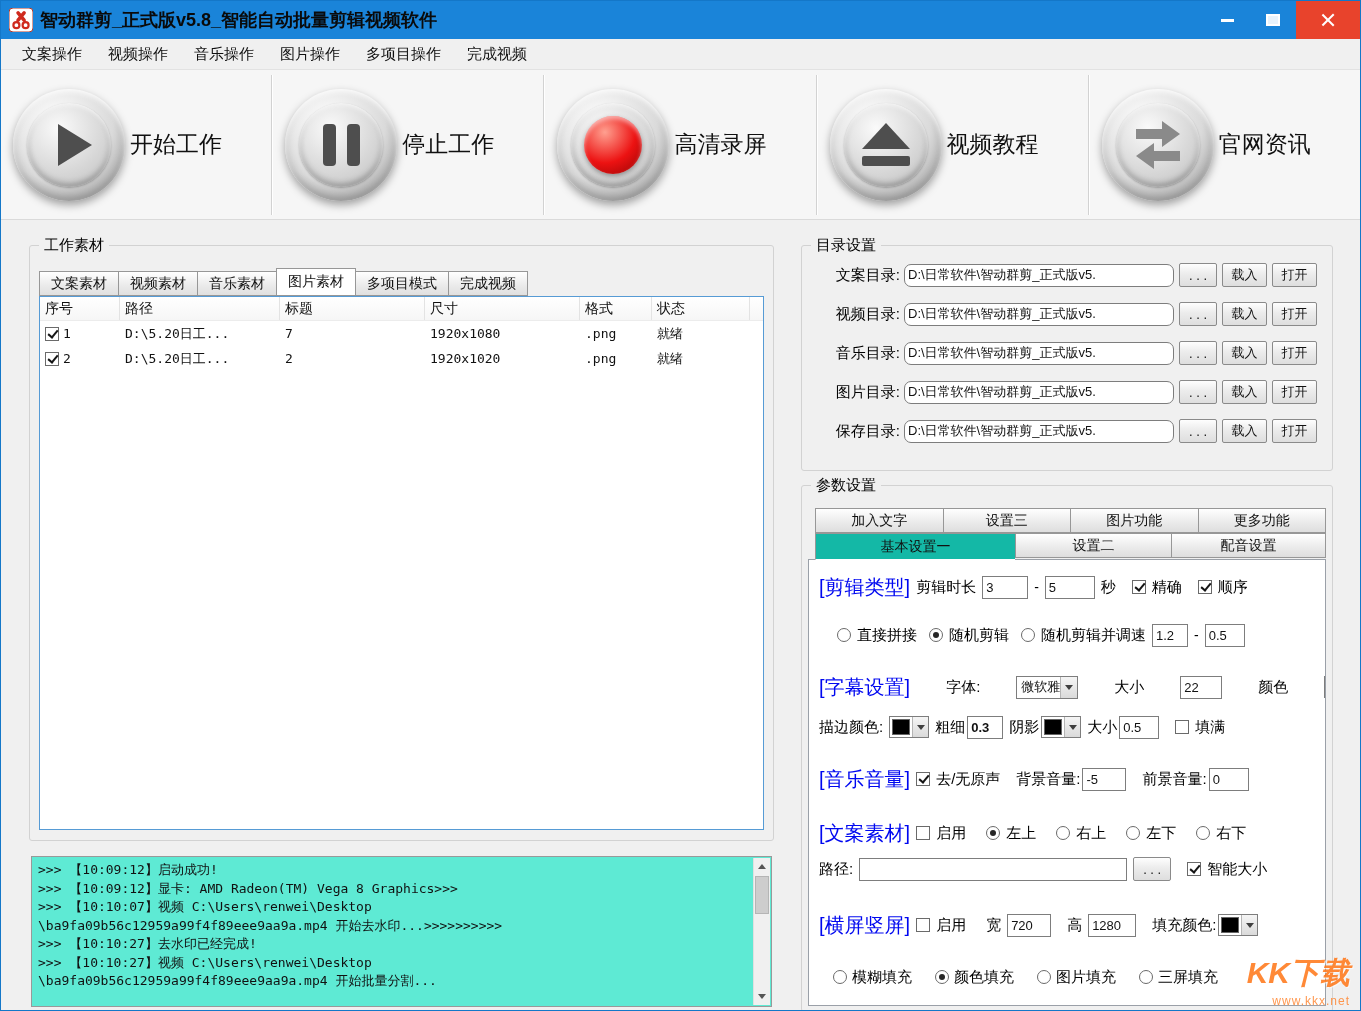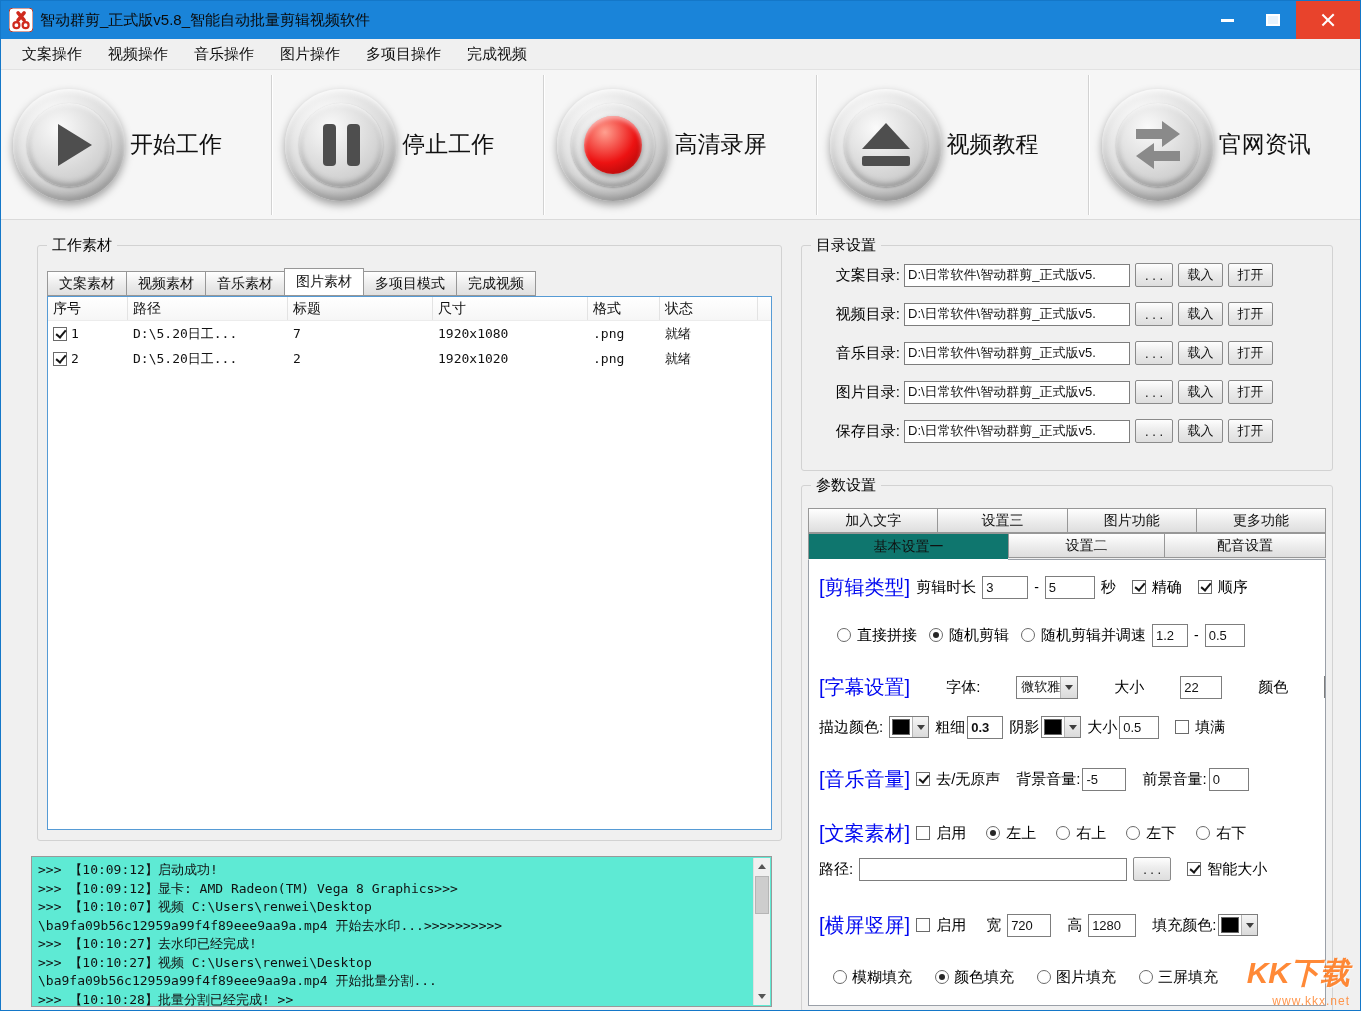--- a/index.html
+++ b/index.html
@@ -2,21 +2,21 @@
 <html><head>
 <meta charset="utf-8">
 <style>
   *{margin:0;padding:0;box-sizing:border-box;}
   body{background:#6b6b6b;font-family:"Liberation Sans","DejaVu Sans",sans-serif;}
   #window{position:relative;width:1361px;height:1011px;background:#f0f0f0;overflow:hidden;border:1px solid #1477c8;margin:0 auto;}
 
   
   .titlebar{position:absolute;left:0;top:0;width:100%;height:38px;background:#1a84d9;display:flex;align-items:center;padding-left:8px;}
   .app-icon{width:24px;height:24px;margin-right:7px;flex-shrink:0;}
-  .title{font-size:15px;font-weight:normal;color:#0a0a0a;}
+  .title{font-size:18px;font-weight:bold;color:#0a0a0a;}
   .winbtns{margin-left:auto;display:flex;height:100%;align-items:stretch;}
   .wb{width:46px;display:flex;align-items:center;justify-content:center;cursor:default;position:relative;}
   .wb.close{width:64px;background:#e8432c;}
   .glyph-min{width:13px;height:3px;background:#fff;}
   .glyph-max{width:14px;height:12px;border:2px solid #fff;background:rgba(255,255,255,.9);}
   .glyph-close{position:relative;width:16px;height:16px;}
   .glyph-close::before,.glyph-close::after{content:"";position:absolute;left:7px;top:0;width:2.4px;height:16px;background:#fff;}
   .glyph-close::before{transform:rotate(45deg);}
   .glyph-close::after{transform:rotate(-45deg);}
 
@@ -36,21 +36,21 @@
   .icon-pause i{display:block;width:13px;height:42px;background:#4e4e4e;border-radius:4px;}
   .icon-record{width:58px;height:58px;border-radius:50%;background:radial-gradient(circle at 36% 28%,#ffa090,#ec1212 55%,#9c0404 96%);box-shadow:inset 0 3px 4px rgba(255,255,255,.55),0 2px 5px rgba(0,0,0,.35);}
   .icon-eject{display:flex;flex-direction:column;align-items:center;}
   .icon-eject .tri{width:0;height:0;border-bottom:26px solid #4e4e4e;border-left:24px solid transparent;border-right:24px solid transparent;}
   .icon-eject .bar{width:48px;height:10px;background:#4e4e4e;margin-top:7px;border-radius:2px;}
 
   
   .groupbox{position:absolute;border:1px solid #d2d2d2;border-radius:3px;}
   .legend{position:absolute;top:-10px;left:9px;background:#f0f0f0;padding:0 5px;font-size:15px;color:#000;}
 
-  .left-group{left:36px;top:244px;width:745px;height:596px;}
+  .left-group{left:28px;top:244px;width:745px;height:596px;}
   .dir-group{left:800px;top:244px;width:532px;height:226px;}
   .param-group{left:800px;top:484px;width:532px;height:527px;}
 
   
   .wtabs{position:absolute;left:9px;top:22px;display:flex;align-items:flex-end;height:28px;z-index:2;}
   .tab{height:25px;padding:0 11px;display:flex;align-items:center;font-size:14px;color:#111;background:linear-gradient(#ffffff,#eaeaea 60%,#e0e0e0);border:1px solid #979797;border-right:none;cursor:pointer;white-space:nowrap;}
   .tab:last-child{border-right:1px solid #979797;}
   .tab.active{height:28px;background:#ffffff;border-right:1px solid #979797;margin-right:-1px;position:relative;z-index:3;}
   .list-panel{position:absolute;left:9px;top:50px;right:9px;bottom:10px;background:#fff;border:1px solid #569bd5;overflow:hidden;}
   .thead{display:flex;height:24px;border-bottom:1px solid #ececec;background:linear-gradient(#ffffff,#f6f6f6);}
@@ -82,33 +82,33 @@
   .sc-btn{position:absolute;left:0;width:100%;height:17px;background:#f0f0f0;display:flex;align-items:center;justify-content:center;cursor:pointer;}
   .sc-up{top:0;}.sc-down{bottom:0;}
   .tri-up{width:0;height:0;border-bottom:5px solid #555;border-left:4px solid transparent;border-right:4px solid transparent;}
   .tri-down{width:0;height:0;border-top:5px solid #555;border-left:4px solid transparent;border-right:4px solid transparent;}
   .sc-thumb{position:absolute;left:1px;right:1px;top:18px;height:38px;background:#cdcdcd;border:1px solid #b5b5b5;cursor:pointer;}
 
   
   .dir-row{display:flex;align-items:center;height:26px;margin-top:13px;padding:0 8px;}
   .dir-row:first-of-type{margin-top:16px;}
   .dir-label{width:92px;text-align:right;font-size:15px;color:#000;padding-right:2px;white-space:nowrap;}
-  .dir-input{width:226px;margin-left:2px;}
+  .dir-input{width:270px;margin-left:2px;border-radius:7px;}
   .dir-row .btn{margin-left:5px;}
   .b-dots{width:38px;}.b-sm{width:45px;}
 
   
-  .ptabs{position:absolute;left:6px;right:6px;display:flex;justify-content:flex-end;}
+  .ptabs{position:absolute;left:13px;right:6px;display:flex;justify-content:flex-end;}
   .ptabs-1{top:22px;}
   .ptabs-2{top:47px;}
   .ptab{height:25px;display:flex;align-items:center;justify-content:center;font-size:14px;color:#111;background:linear-gradient(#ffffff,#eaeaea 60%,#dedede);border:1px solid #979797;border-right:none;cursor:pointer;}
   .ptab:last-child{border-right:1px solid #979797;}
   .ptabs-1 .ptab{flex:1;}
   .pt-a{width:200px;}.pt-b{width:156px;}.pt-c{flex:1;}
-  .ptab.active{background:#0f766e;border-bottom:1px solid #fff;height:27px;position:relative;z-index:3;}
+  .ptab.active{background:#14b8a6;border-bottom:1px solid #fff;height:27px;position:relative;z-index:3;}
   .pcontent{position:absolute;left:6px;right:6px;top:73px;bottom:5px;background:#fff;border:1px solid #9aa0a8;overflow:hidden;}
   .prow{display:flex;align-items:center;gap:6px;height:26px;padding-left:10px;white-space:nowrap;}
   .tag{color:#0008f0;font-size:20px;}
   .lbl{font-size:15px;color:#000;}
   .dash{font-size:14px;color:#000;}
   .ml14{margin-left:14px;}.ml10{margin-left:10px;}.ml6{margin-left:6px;}.ml18{margin-left:18px;}
 
   
   .kkx{position:absolute;right:10px;bottom:2px;text-align:right;z-index:20;pointer-events:none;}
   .kkx1{font-size:30px;font-weight:bold;font-style:italic;color:rgba(255,116,20,.85);text-shadow:1px 1px 0 rgba(255,255,255,.6);}
@@ -254,21 +254,20 @@
   </div>
 
   <div class="logbox">
     <div class="log-line">&gt;&gt;&gt; 【10:09:12】启动成功!</div>
     <div class="log-line">&gt;&gt;&gt; 【10:09:12】显卡: AMD Radeon(TM) Vega 8 Graphics&gt;&gt;&gt;</div>
     <div class="log-line">&gt;&gt;&gt; 【10:10:07】视频 C:\Users\renwei\Desktop</div>
     <div class="log-line">\ba9fa09b56c12959a99f4f89eee9aa9a.mp4 开始去水印...&gt;&gt;&gt;&gt;&gt;&gt;&gt;&gt;&gt;&gt;</div>
     <div class="log-line">&gt;&gt;&gt; 【10:10:27】去水印已经完成!</div>
     <div class="log-line">&gt;&gt;&gt; 【10:10:27】视频 C:\Users\renwei\Desktop</div>
     <div class="log-line">\ba9fa09b56c12959a99f4f89eee9aa9a.mp4 开始批量分割...</div>
-    <div class="log-line">&gt;&gt;&gt; 【10:10:28】批量分割已经完成! &gt;&gt;</div>
     <div class="vscroll">
       <div class="sc-btn sc-up">
           <span class="tri-up"></span>
         </div>
       <div class="sc-thumb"></div>
       <div class="sc-btn sc-down">
           <span class="tri-down"></span>
         </div>
     </div>
   </div>

